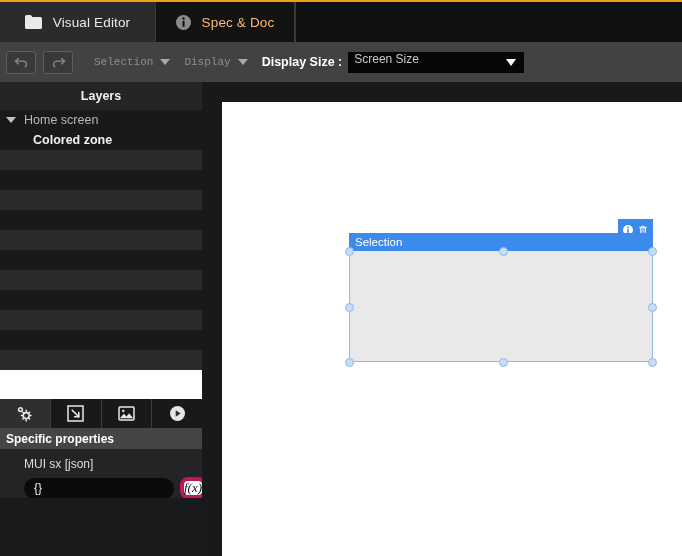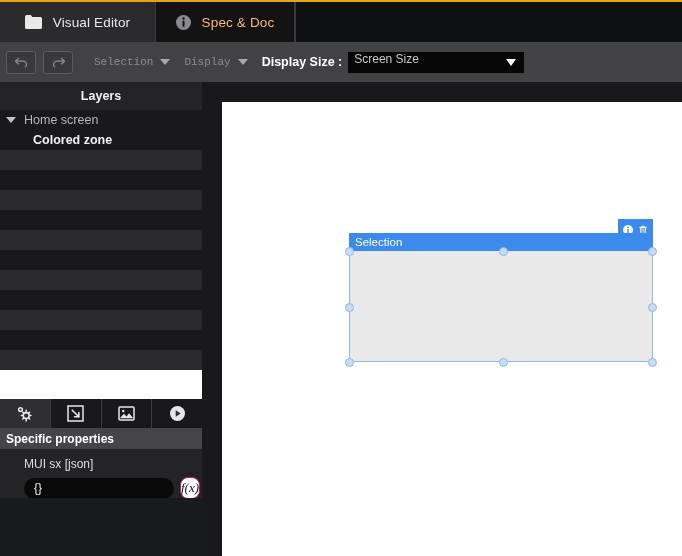--- a/index.html
+++ b/index.html
@@ -262,21 +262,21 @@
     color: #ededee;
     font-size: 12px;
     font-family: "Liberation Sans", sans-serif;
     padding: 0 10px;
     outline: none;
   }
   .fx-btn {
     width: 26px;
     height: 22px;
     background: #ffffff;
-    border: 1px solid #be185d;
+    border: 4px solid #be185d;
     border-radius: 8px;
     display: flex;
     align-items: center;
     justify-content: center;
     font-family: "Liberation Serif", serif;
     font-style: italic;
     font-size: 13px;
     color: #111214;
     cursor: pointer;
     box-sizing: border-box;

